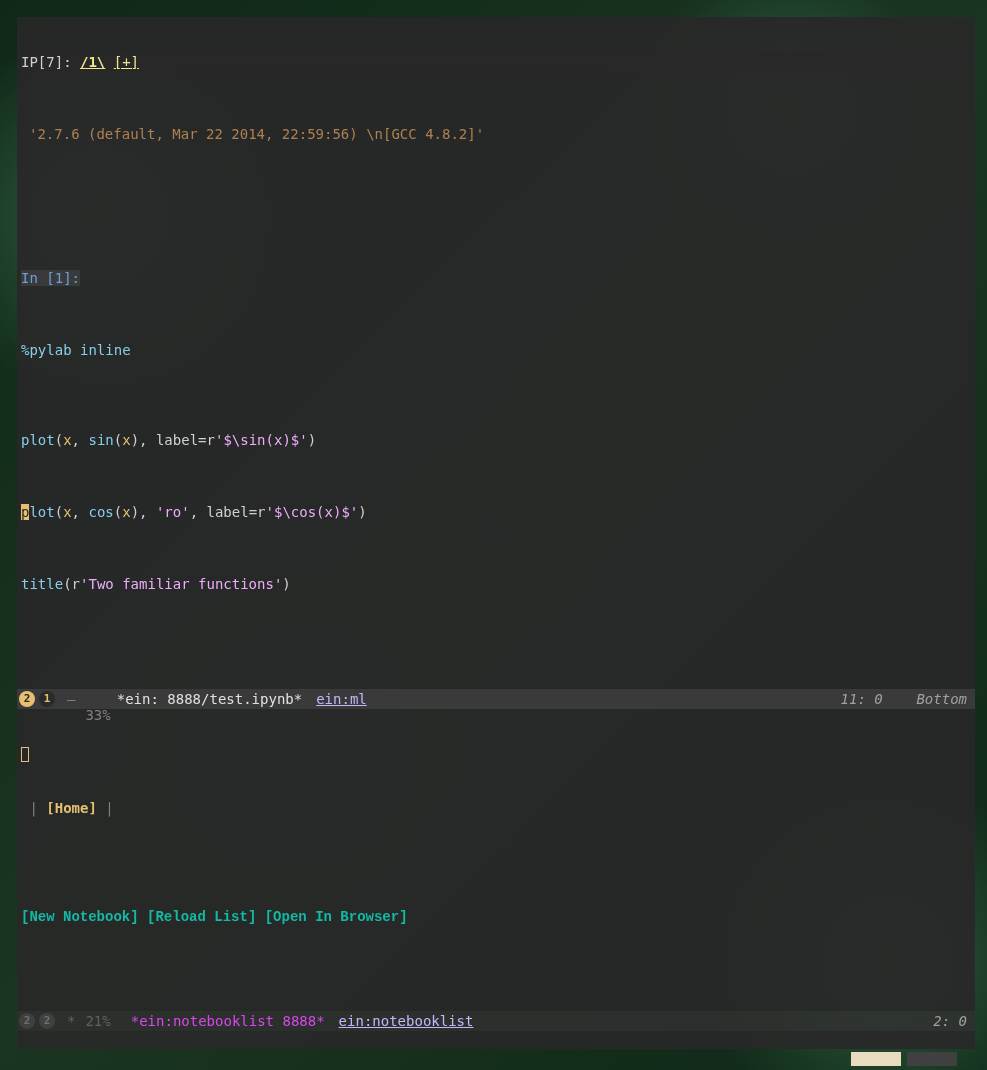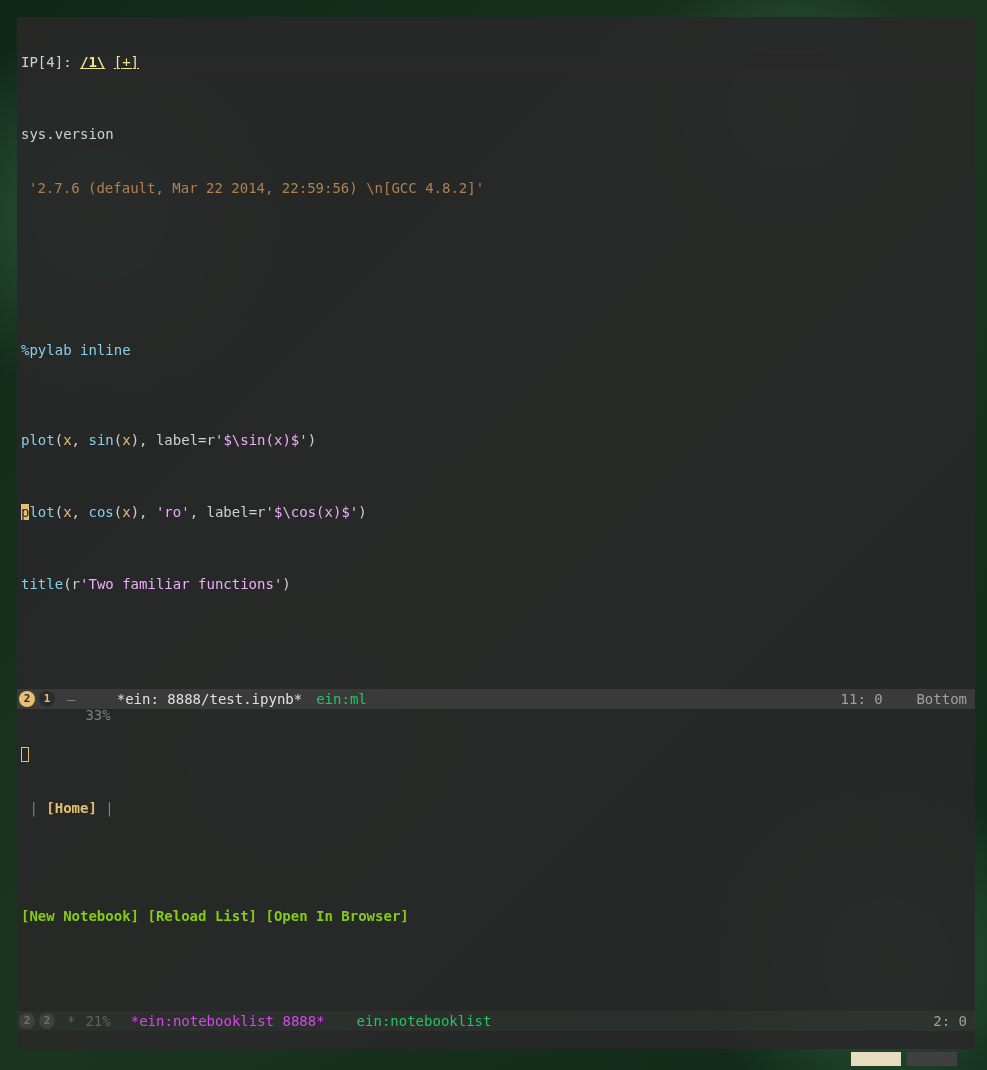--- a/index.html
+++ b/index.html
@@ -116,26 +116,28 @@
     justify-content: center;
     font-size: 11px;
     margin: 0 2px;
     font-weight: bold;
   }
   .modeline .buffer-name {
     color: #e0e0e0;
     font-weight: normal;
   }
   .modeline .mode-name {
-    color: #22c55e;
+    color: #c4b5fd;
+    text-decoration: underline;
   }
   .modeline .right {
     margin-left: auto;
     padding-right: 8px;
     color: #a0a0a0;
+    font-style: italic;
   }
   .modeline-inactive {
     background: rgba(48,48,48,0.85);
     color: #606060;
   }
   .modeline-inactive .badge,
   .modeline-inactive .badge2 {
     background: #404040;
     color: #707070;
   }
@@ -143,22 +145,23 @@
     padding: 0 4px;
   }
   .nb-link {
     color: #e6c070;
     font-weight: bold;
   }
   .nb-sep {
     color: #808080;
   }
   .nb-btn {
-    color: #84cc16;
-    font-weight: bold;
+    color: #14b8a6;
+    font-weight: bold;
+    font-family: Liberation Mono, monospace;
   }
   .taskbar {
     position: absolute;
     bottom: 0;
     left: 0;
     right: 0;
     height: 22px;
     display: flex;
     justify-content: flex-end;
     gap: 6px;
@@ -176,27 +179,27 @@
   }
 </style>
 </head>
 <body>
 
 <div class="bg"></div>
 
 <div class="window">
 
   <div class="pane" style="height:672px; overflow:hidden;">
-    <div class="tabbar"><span>IP[4]: </span><span class="tab-active">/1\</span> <span class="tab-add">[+]</span></div>
-
-    <div class="code"><span>sys.version</span></div>
+    <div class="tabbar"><span>IP[7]: </span><span class="tab-active">/1\</span> <span class="tab-add">[+]</span></div>
+
     <div class="output-text">'2.7.6 (default, Mar 22 2014, 22:59:56) \n[GCC 4.8.2]'</div>
 
     <div style="height:18px;"></div>
 
+    <div class="code"><span class="prompt-cell">In [1]:</span></div>
 
     <div class="code"><span class="s-fn">%pylab inline</span></div>
 
 
     <div class="code"><span class="s-fn">plot</span><span class="s-paren">(</span><span class="s-var">x</span><span>, </span><span class="s-fn">sin</span><span class="s-paren">(</span><span class="s-var">x</span><span class="s-paren">)</span><span>, </span><span>label</span><span>=</span><span>r</span><span class="s-str">'$\sin(x)$'</span><span class="s-paren">)</span></div>
 
     <div class="code"><span class="cursor-block">p</span><span class="s-fn">lot</span><span class="s-paren">(</span><span class="s-var">x</span><span>, </span><span class="s-fn">cos</span><span class="s-paren">(</span><span class="s-var">x</span><span class="s-paren">)</span><span>, </span><span class="s-str">'ro'</span><span>, </span><span>label</span><span>=</span><span>r</span><span class="s-str">'$\cos(x)$'</span><span class="s-paren">)</span></div>
 
     <div class="code"><span class="s-fn">title</span><span class="s-paren">(</span><span>r</span><span class="s-str">'Two familiar functions'</span><span class="s-paren">)</span></div>
 
@@ -234,21 +237,21 @@
     <div id="nb-dirs"><div> </div></div>
     
   </div>
 
   <div class="modeline modeline-inactive">
     <span class="badge">2</span>
       <span class="badge2">2</span>
     <span style="margin:0 10px;">*</span>
     <span style="margin-right:20px;">21%</span>
     <span class="buffer-name" style="color:#d946ef;">*ein:notebooklist 8888*</span>
-    <span style="margin:0 32px;" class="mode-name">ein:notebooklist</span>
+    <span style="margin:0 14px;" class="mode-name">ein:notebooklist</span>
     <span class="right"><span>2: 0</span></span>
   </div>
 
   <div class="pane" style="height:18px;"></div>
 </div>
 
 <div class="taskbar">
   <div class="taskbar-item"></div>
   <div class="taskbar-item dark"></div>
 </div>

